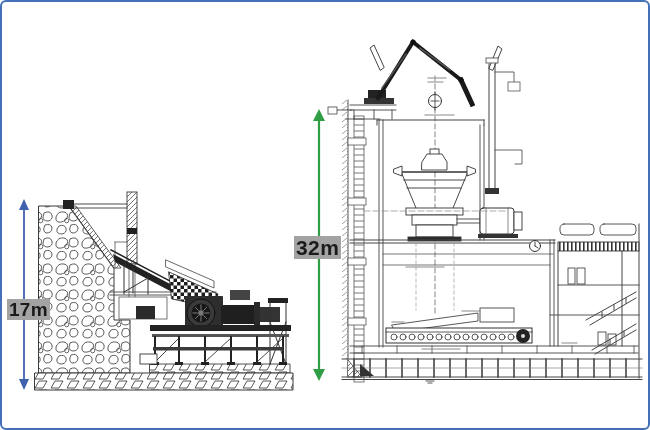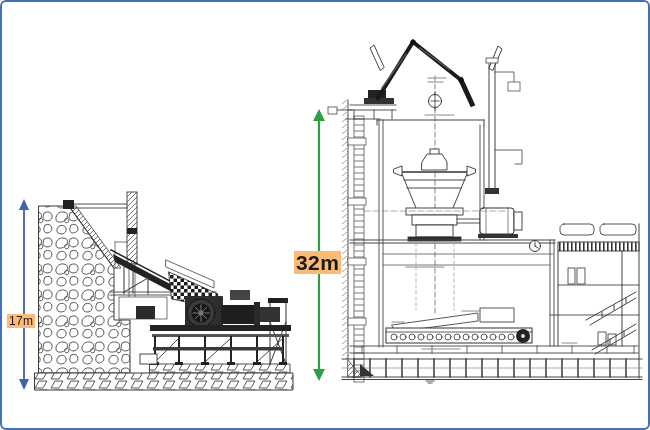--- a/index.html
+++ b/index.html
@@ -3,24 +3,24 @@
 <meta charset="utf-8">
 <style>
   html,body{margin:0;padding:0;background:#fff;}
   .frame{
     position:relative;width:650px;height:430px;box-sizing:border-box;
     background:#ffffff;border:2px solid #4470b8;border-radius:6px;overflow:hidden;
     font-family:"Liberation Sans", sans-serif;
   }
   .frame svg{position:absolute;left:0;top:0;}
   .dim-label{
-    position:absolute;background:#fdba74;color:#1b1b1b;line-height:1;
-    padding:1px 2px;white-space:nowrap;margin-top:15px;
+    position:absolute;background:#a3a3a3;color:#1b1b1b;line-height:1;
+    padding:1px 2px;white-space:nowrap;
   }
-  .dim-label.small{left:5px;top:297px;font-size:12px;font-weight:400;letter-spacing:0.3px;}
+  .dim-label.small{left:5px;top:297px;font-size:19px;font-weight:700;letter-spacing:0.3px;}
   .dim-label.big{left:292px;top:234px;font-size:21px;font-weight:700;letter-spacing:0.4px;}
 </style>
 </head>
 <body>
 
 <div class="frame">
   <svg width="646" height="426" viewBox="0 0 646 426">
     <defs>
       <pattern id="pStone" width="26" height="26" patternUnits="userSpaceOnUse">
         <rect width="26" height="26" fill="#ffffff"></rect>

